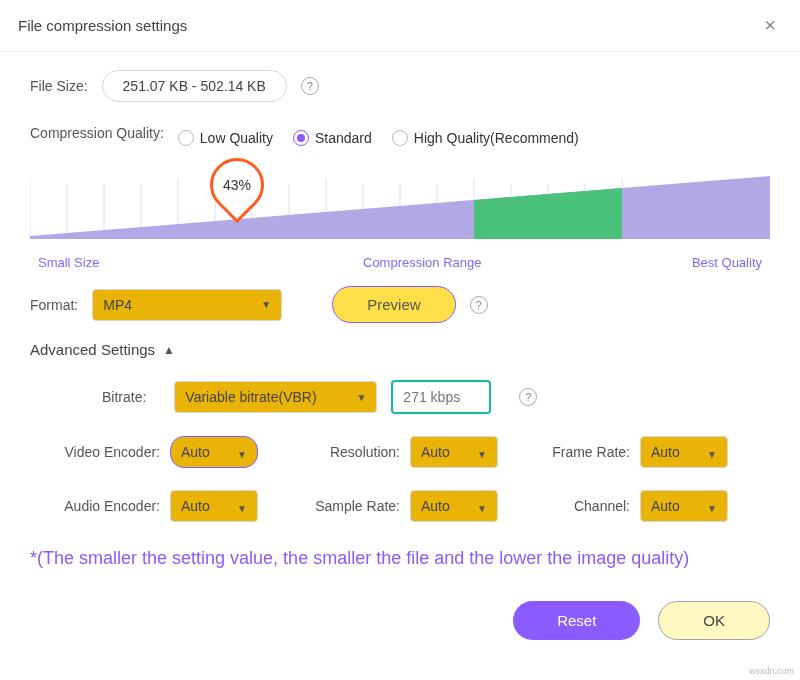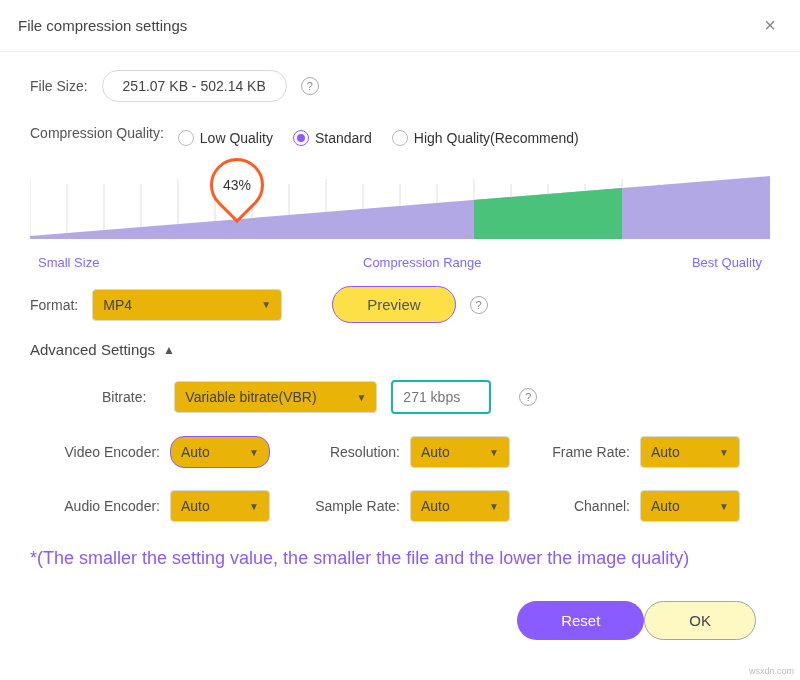--- a/index.html
+++ b/index.html
@@ -27,27 +27,27 @@
 .sl-mid { color: #7a6cff; position: absolute; left: 45%; }
 .sl-right { color: #7a6cff; }
 .select { border: 1px solid #d8d8d8; border-radius: 4px; padding: 7px 10px; font-size: 14px; color: #444; display: inline-flex; align-items: center; justify-content: space-between; cursor: pointer; background: #eab308; }
 .select.format { width: 190px; }
 .caret { font-size: 10px; color: #555; margin-left: 8px; }
 .preview-btn { border: 1.5px solid #8a5cff; color: #555; border-radius: 22px; padding: 9px 34px; font-size: 15px; background: #fde047; cursor: pointer; margin-left: 50px; }
 .adv-header { display: flex; align-items: center; gap: 8px; font-size: 15px; color: #444; margin: 16px 0 22px 0; cursor: pointer; }
 .chev-up { font-size: 12px; color: #555; }
 .adv-grid { display: grid; grid-template-columns: 140px 1fr 110px 1fr 100px 1fr; row-gap: 22px; align-items: center; }
 .adv-grid .label { text-align: right; margin-right: 10px; }
-.select.small { width: 100px; }
+.select.small { width: 88px; align-items: flex-end; }
 .select.med { width: 203px; }
 .select.highlight { border: 1.5px solid #8a5cff; border-radius: 14px; }
 .input-disabled { border: 2px solid #14b8a6; border-radius: 4px; padding: 7px 10px; font-size: 14px; color: #ef4444; width: 100px; background: #fff; }
 .bitrate-row { display: flex; align-items: center; gap: 14px; margin-bottom: 22px; padding-left: 72px; }
 .note { color: #8b5cf6; font-size: 18px; margin-top: 26px; }
-.footer { position: absolute; bottom: 40px; right: 44px; display: flex; }
+.footer { position: absolute; bottom: 40px; right: 30px; display: flex; gap: 18px; }
 .btn { border-radius: 22px; padding: 10px 44px; font-size: 15px; cursor: pointer; }
 .btn-reset { background: #8a5cff; color: #fff; border: none; }
 .btn-ok { background: #fef9c3; color: #444; border: 1px solid #a3a3a3; }
 .watermark { position: absolute; bottom: 4px; right: 6px; font-size: 9px; color: #bbb; }
 .ticks line { stroke: #e0dce8; stroke-width: 1; }
 </style>
 </head>
 <body>
 
 <div class="header">

